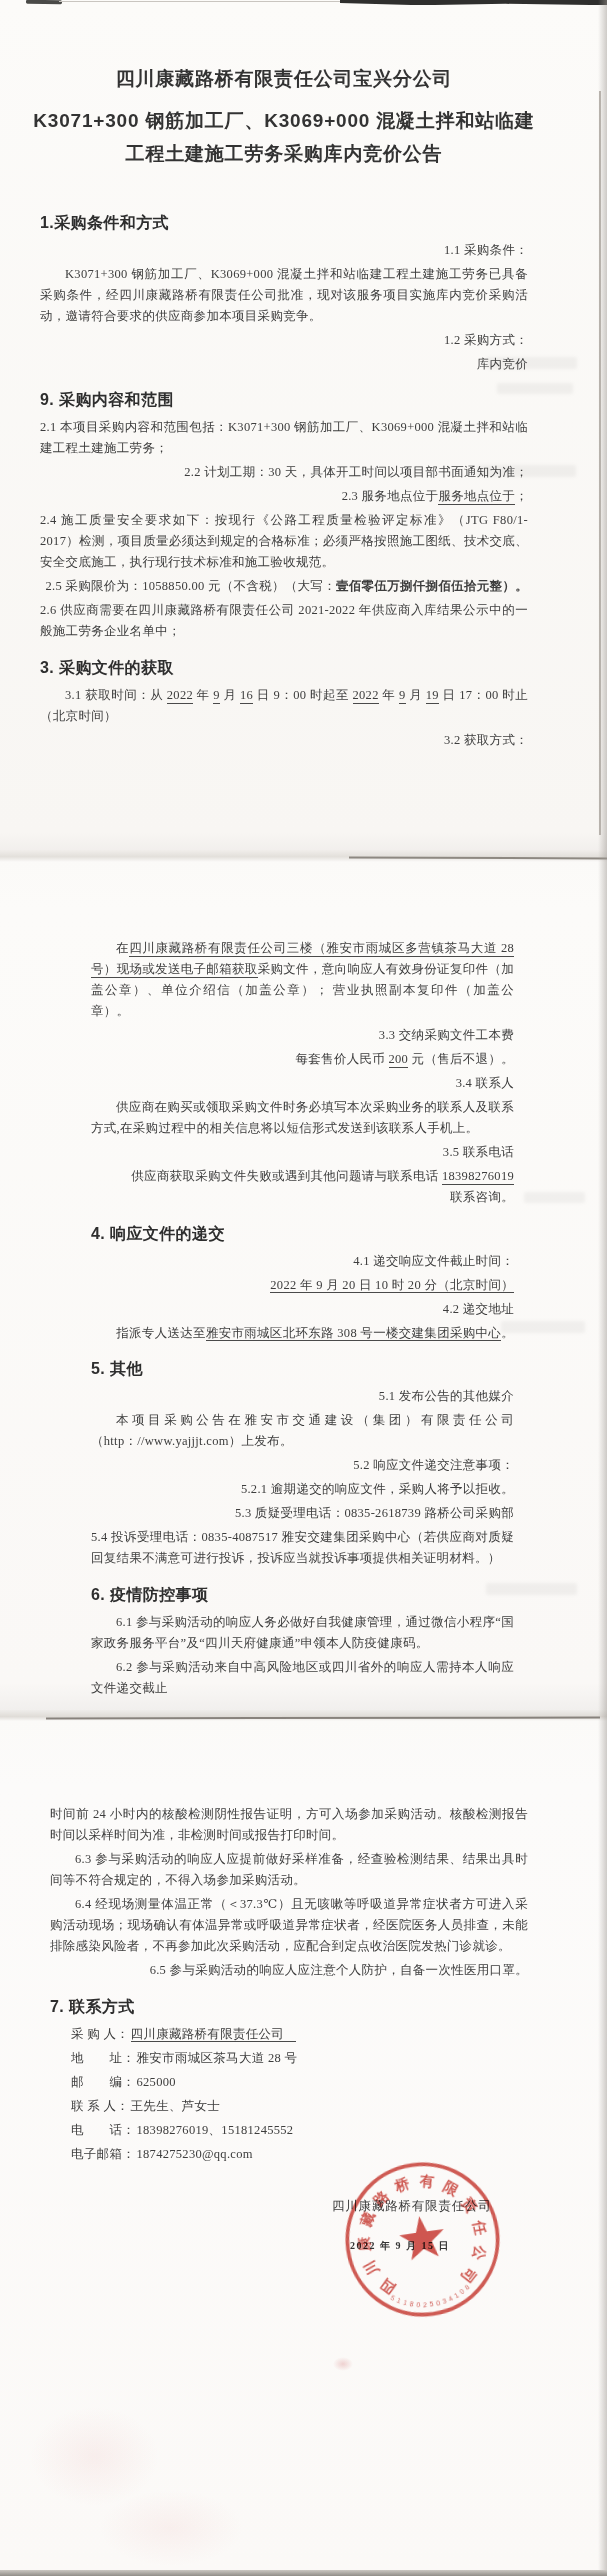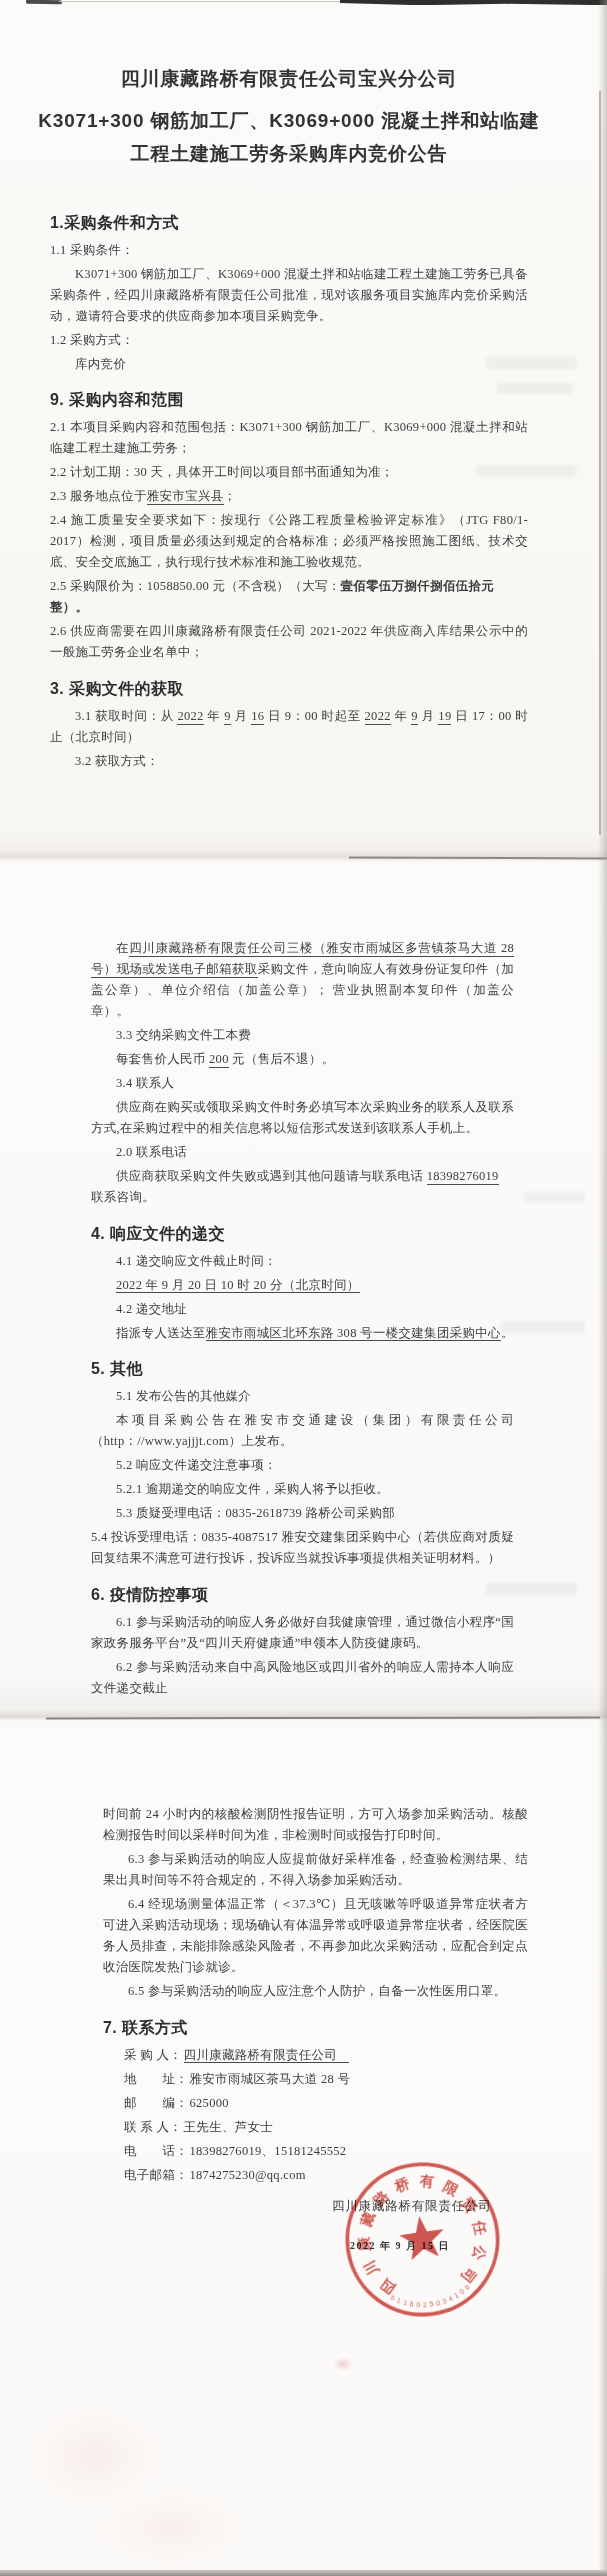--- a/index.html
+++ b/index.html
@@ -3,31 +3,31 @@
 <meta charset="utf-8">
 <style>
   html,body{margin:0;padding:0;background:#e9e7e4;}
   .scan{
     position:relative;width:607px;height:2576px;margin:0 auto;
     background:#fdfcfa;overflow:hidden;
     font-family:"Liberation Serif","DejaVu Serif",serif;
     color:#3d3d3d;
   }
   .page{position:relative;box-sizing:border-box;width:607px;}
-  .page1{height:858px;padding:65px 79px 0 50px;background:linear-gradient(#fcfbf9,#f8f6f3 97%,#efecea);}
+  .page1{height:858px;padding:65px 79px 0 40px;background:linear-gradient(#fcfbf9,#f8f6f3 97%,#efecea);}
   .page2{height:859px;padding:77px 93px 0 91px;background:linear-gradient(#fbfaf8,#fcfbf9 6%,#faf8f6 96%,#efedeb);}
-  .page3{height:859px;padding:84px 79px 0 103px;background:linear-gradient(#fbfaf8,#fcfbfa 8%,#fbf9f7);}
+  .page3{height:859px;padding:84px 79px 0 50px;background:linear-gradient(#fbfaf8,#fcfbfa 8%,#fbf9f7);}
   .titles{text-align:center;margin:0 -23px;}
   .t{font-family:"Liberation Sans","DejaVu Sans",sans-serif;font-weight:600;color:#333;
      font-size:19px;line-height:27px;white-space:nowrap;letter-spacing:0.8px;}
   .t1{margin-bottom:15px;}
   .t2{margin-bottom:6px;}
   .h{font-family:"Liberation Sans","DejaVu Sans",sans-serif;font-weight:700;color:#2e2e2e;
      font-size:16px;line-height:23px;margin:13.7px 0 6px;letter-spacing:0.4px;}
-  .para{font-size:12.5px;line-height:21px;margin:3px 0;letter-spacing:0.3px;}
+  .para{font-size:12.5px;line-height:21px;margin:3px 0;letter-spacing:0.3px;text-align:right;}
   .ind{text-indent:2em;}
   .just{text-align:justify;}
   .u{border-bottom:0.8px solid #4a4a4a;padding-bottom:0.8px;}
   .b{font-weight:700;}
   .field{font-size:12.5px;line-height:21px;margin:3px 0 3px 21px;letter-spacing:0.3px;}
   .field .flabel{color:#3d3d3d;}
   .field .fvalue{margin-left:1.5px;}
   .uwide{padding-right:12px;}
   
   .sig-company{position:absolute;left:332px;top:481px;font-size:12.5px;color:#3a3a3a;letter-spacing:0.8px;}
@@ -71,38 +71,38 @@
     <div style="height:30px"></div>
     <div class="blocks">
         <div class="h">1.采购条件和方式</div>
         <p class="para"><span>1.1 采购条件：</span></p>
         <p class="para ind just"><span>K3071+300 钢筋加工厂、K3069+000 混凝土拌和站临建工程土建施工劳务已具备采购条件，经四川康藏路桥有限责任公司批准，现对该服务项目实施库内竞价采购活动，邀请符合要求的供应商参加本项目采购竞争。</span></p>
         <p class="para"><span>1.2 采购方式：</span></p>
         <p class="para ind"><span>库内竞价</span></p>
         <div class="h">9. 采购内容和范围</div>
         <p class="para just"><span>2.1 本项目采购内容和范围包括：K3071+300 钢筋加工厂、K3069+000 混凝土拌和站临建工程土建施工劳务；</span></p>
         <p class="para"><span>2.2 计划工期：30 天，具体开工时间以项目部书面通知为准；</span></p>
-        <p class="para"><span>2.3 服务地点位于</span><span class="u">雅安市宝兴县</span><span>；</span></p>
+        <p class="para"><span>2.3 服务地点位于</span><span class="u">服务地点位于</span><span>；</span></p>
         <p class="para just"><span>2.4 施工质量安全要求如下：按现行《公路工程质量检验评定标准》（JTG F80/1-2017）检测，项目质量必须达到规定的合格标准；必须严格按照施工图纸、技术交底、安全交底施工，执行现行技术标准和施工验收规范。</span></p>
         <p class="para"><span>2.5 采购限价为：1058850.00 元（不含税）（大写：</span><span class="b">壹佰零伍万捌仟捌佰伍拾元整</span><span class="b">）。</span></p>
         <p class="para just"><span>2.6 供应商需要在四川康藏路桥有限责任公司 2021-2022 年供应商入库结果公示中的一般施工劳务企业名单中；</span></p>
         <div class="h">3. 采购文件的获取</div>
         <p class="para ind just"><span>3.1 获取时间：从 </span><span class="u">2022</span><span> 年 </span><span class="u">9</span><span> 月 </span><span class="u">16</span><span> 日 9：00 时起至 </span><span class="u">2022</span><span> 年 </span><span class="u">9</span><span> 月 </span><span class="u">19</span><span> 日 17：00 时止（北京时间）</span></p>
         <p class="para ind"><span>3.2 获取方式：</span></p>
       </div>
   </div>
 
   <div class="page page2">
     <div class="blocks">
         <p class="para ind just"><span>在</span><span class="u">四川康藏路桥有限责任公司三楼（雅安市雨城区多营镇茶马大道 28 号）现场或发送电子邮箱获取</span><span>采购文件，意向响应人有效身份证复印件（加盖公章）、单位介绍信（加盖公章）； 营业执照副本复印件（加盖公章）。</span></p>
         <p class="para ind"><span>3.3 交纳采购文件工本费</span></p>
         <p class="para ind"><span>每套售价人民币 </span><span class="u">200</span><span> 元（售后不退）。</span></p>
         <p class="para ind"><span>3.4 联系人</span></p>
         <p class="para ind just"><span>供应商在购买或领取采购文件时务必填写本次采购业务的联系人及联系方式,在采购过程中的相关信息将以短信形式发送到该联系人手机上。</span></p>
-        <p class="para ind"><span>2.0 联系电话</span></p>
+        <p class="para ind"><span>3.5 联系电话</span></p>
         <p class="para ind"><span>供应商获取采购文件失败或遇到其他问题请与联系电话 </span><span class="u">18398276019</span><span> 联系咨询。</span></p>
         <div class="h">4. 响应文件的递交</div>
         <p class="para ind"><span>4.1 递交响应文件截止时间：</span></p>
         <p class="para ind"><span class="u">2022 年 9 月 20 日 10 时 20 分（北京时间）</span></p>
         <p class="para ind"><span>4.2 递交地址</span></p>
         <p class="para ind"><span>指派专人送达至</span><span class="u">雅安市雨城区北环东路 308 号一楼交建集团采购中心</span><span>。</span></p>
         <div class="h">5. 其他</div>
         <p class="para ind"><span>5.1 发布公告的其他媒介</span></p>
         <p class="para ind just"><span>本项目采购公告在雅安市交通建设（集团）有限责任公司（http：//www.yajjjt.com）上发布。</span></p>
         <p class="para ind"><span>5.2 响应文件递交注意事项：</span></p>

